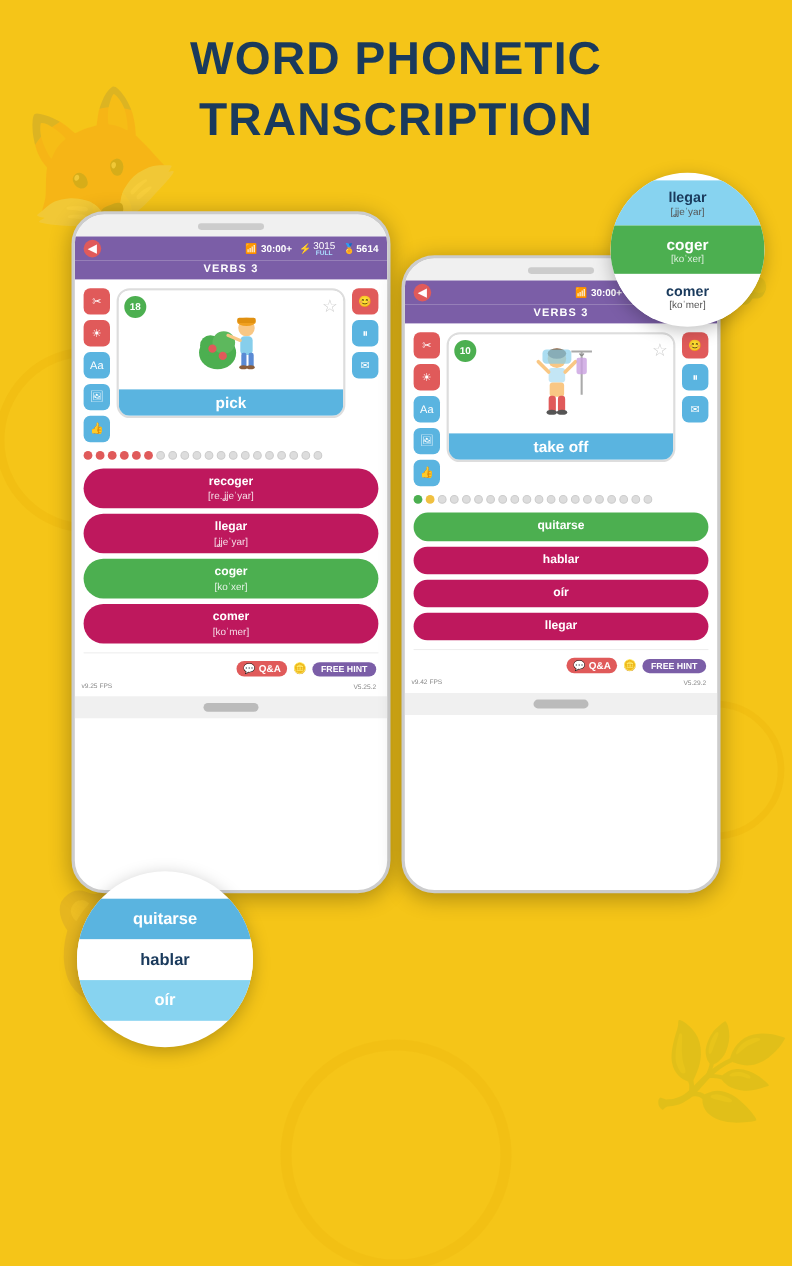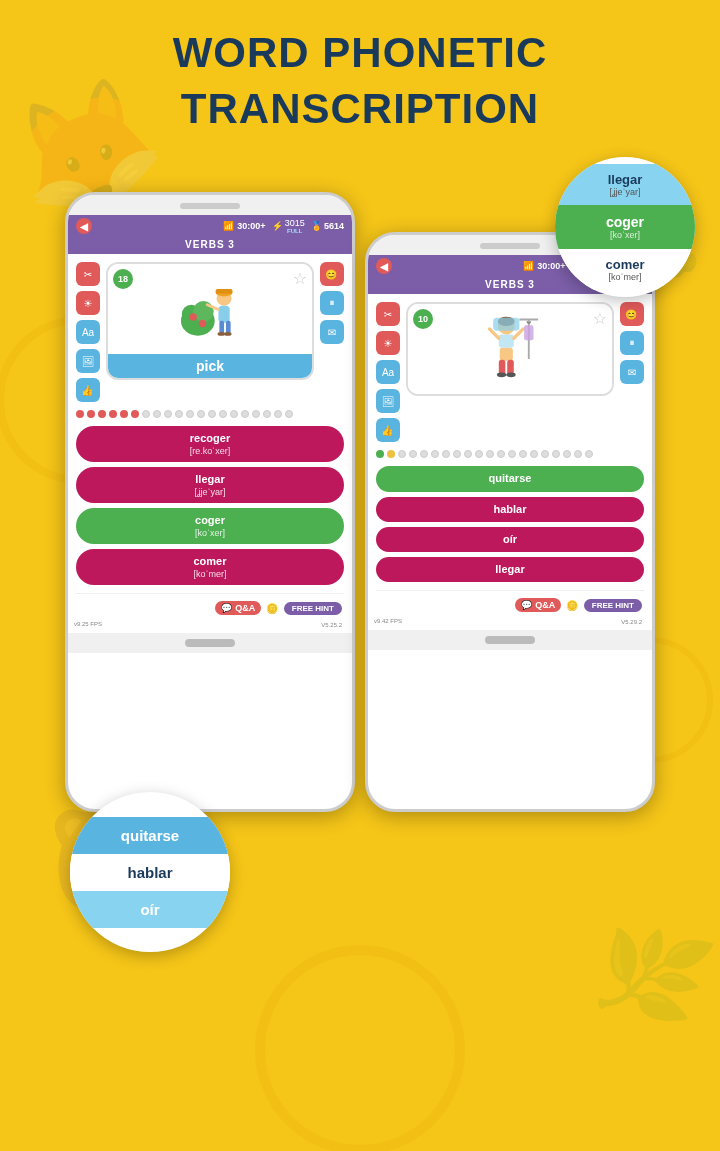--- a/index.html
+++ b/index.html
@@ -487,21 +487,21 @@
         <div class="dot empty"></div>
         <div class="dot empty"></div>
         <div class="dot empty"></div>
         <div class="dot empty"></div>
         <div class="dot empty"></div>
       </div>
 
       <div class="options-list">
         <div class="option-btn blue-opt">
           <div>recoger</div>
-          <div class="option-sub">[re.koˈxer]</div>
+          <div class="option-sub">[re.ʝjeˈyar]</div>
         </div>
         <div class="option-btn blue-opt">
           <div>llegar</div>
           <div class="option-sub">[ʝjeˈyar]</div>
         </div>
         <div class="option-btn green-opt">
           <div>coger</div>
           <div class="option-sub">[koˈxer]</div>
         </div>
         <div class="option-btn blue-opt">
@@ -611,20 +611,21 @@
               <ellipse cx="23" cy="67" rx="5" ry="2.5" fill="#555"></ellipse>
               <ellipse cx="33" cy="67" rx="5" ry="2.5" fill="#555"></ellipse>
 
               <line x1="52" y1="8" x2="52" y2="50" stroke="#aaa" stroke-width="2"></line>
               <line x1="42" y1="8" x2="62" y2="8" stroke="#aaa" stroke-width="2"></line>
 
               <path d="M50 10 Q52 14 54 10" fill="none" stroke="#888" stroke-width="1.5"></path>
               <rect x="47" y="14" width="10" height="16" rx="2" fill="#c9a0e0" opacity="0.8"></rect>
             </svg>
           </div>
+          <div class="card-word">take off</div>
         </div>
 
         <div class="right-buttons">
           <div class="side-btn red" style="background:#e05a5a;">😊</div>
           <div class="side-btn blue" style="background:#5ab4e0;">⏸</div>
           <div class="side-btn blue" style="background:#5ab4e0;">✉</div>
         </div>
       </div>
 
       <div class="progress-dots">

